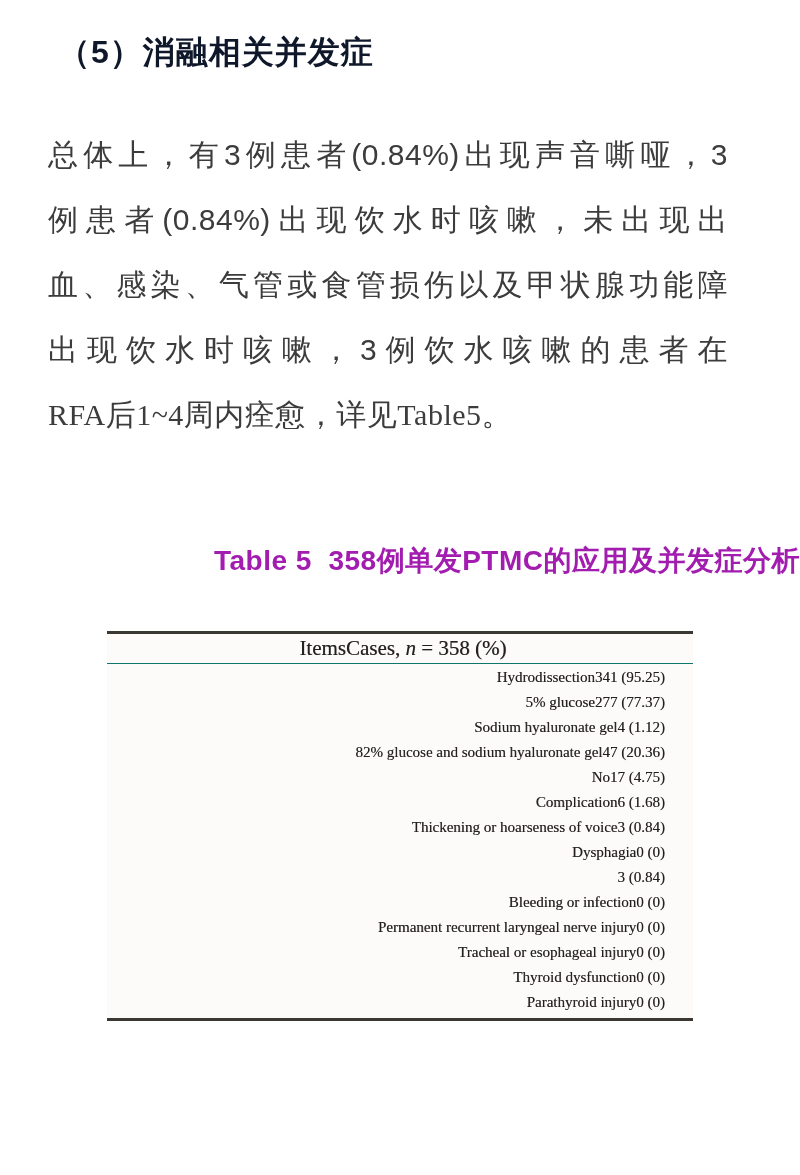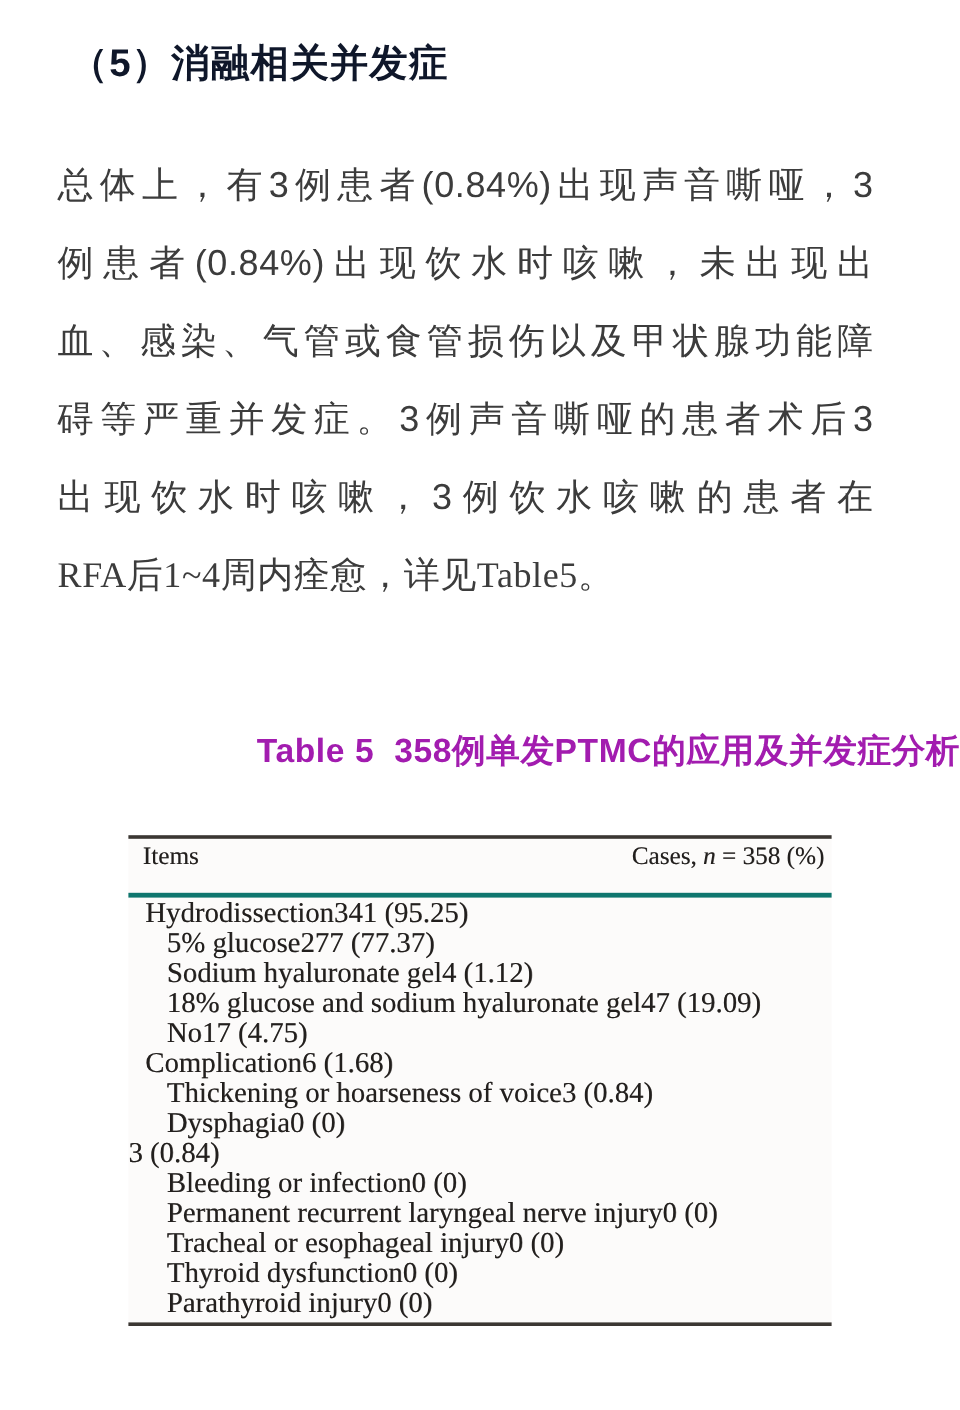--- a/index.html
+++ b/index.html
@@ -55,39 +55,39 @@
     background: #FCFBFA;
     border-top: 3px solid #3B3733;
     border-bottom: 3px solid #3B3733;
     font-family: "Liberation Serif", "DejaVu Serif", serif;
     color: #221F1D;
     filter: blur(0.3px);
     text-shadow: 0.3px 0 0 rgba(34,31,29,0.55);
   }
   .thead-row {
     display: flex;
-    justify-content: space-between;
+    justify-content: center;
     align-items: center;
-    border-bottom: 4px solid #0f766e;
+    border-bottom: 1px solid #0f766e;
     height: 29px;
     font-size: 21px;
-    padding: 0 6px 16px 12px;
+    padding: 0 6px 0 12px;
   }
   .thead-row .col-right i {
     font-style: italic;
   }
   .tbody {
     padding: 1px 0 3px 0;
   }
   .trow {
     display: flex;
-    justify-content: flex-start;
+    justify-content: flex-end;
     align-items: baseline;
     line-height: 25px;
-    font-size: 24px;
+    font-size: 15px;
   }
   .titem {
     padding-left: 14px;
     white-space: nowrap;
   }
   .titem.indent {
     padding-left: 32px;
   }
   .tval {
     padding-right: 28px;
@@ -96,21 +96,20 @@
 </style>
 </head>
 <body>
 
 <h1 class="heading">（5）消融相关并发症</h1>
 
 <div class="para">
   <div class="jline">总体上，有3例患者(0.84%)出现声音嘶哑，3</div>
   <div class="jline">例患者(0.84%)出现饮水时咳嗽，未出现出</div>
   <div class="jline">血、感染、气管或食管损伤以及甲状腺功能障</div>
-  <div class="jline">碍等严重并发症。3例声音嘶哑的患者术后3</div>
   <div class="jline">出现饮水时咳嗽，3例饮水咳嗽的患者在</div>
   <div class="jline last">RFA后1~4周内痊愈，详见Table5。</div>
 </div>
 
 <h2 class="table-title">Table 5  358例单发PTMC的应用及并发症分析</h2>
 
 <figure class="scan" style="margin-left:auto;margin-right:auto;">
   <div class="thead-row">
     <span class="col-left">Items</span>
     <span class="col-right"><span>Cases, </span><i>n</i><span> = 358 (%)</span></span>
@@ -122,22 +121,22 @@
     </div>
     <div class="trow">
       <span class="titem indent">5% glucose</span>
       <span class="tval">277 (77.37)</span>
     </div>
     <div class="trow">
       <span class="titem indent">Sodium hyaluronate gel</span>
       <span class="tval">4 (1.12)</span>
     </div>
     <div class="trow">
-      <span class="titem indent">18% glucose and sodium hyaluronate gel</span>
-      <span class="tval">47 (19.09)</span>
+      <span class="titem indent">82% glucose and sodium hyaluronate gel</span>
+      <span class="tval">47 (20.36)</span>
     </div>
     <div class="trow">
       <span class="titem indent">No</span>
       <span class="tval">17 (4.75)</span>
     </div>
     <div class="trow">
       <span class="titem">Complication</span>
       <span class="tval">6 (1.68)</span>
     </div>
     <div class="trow">

